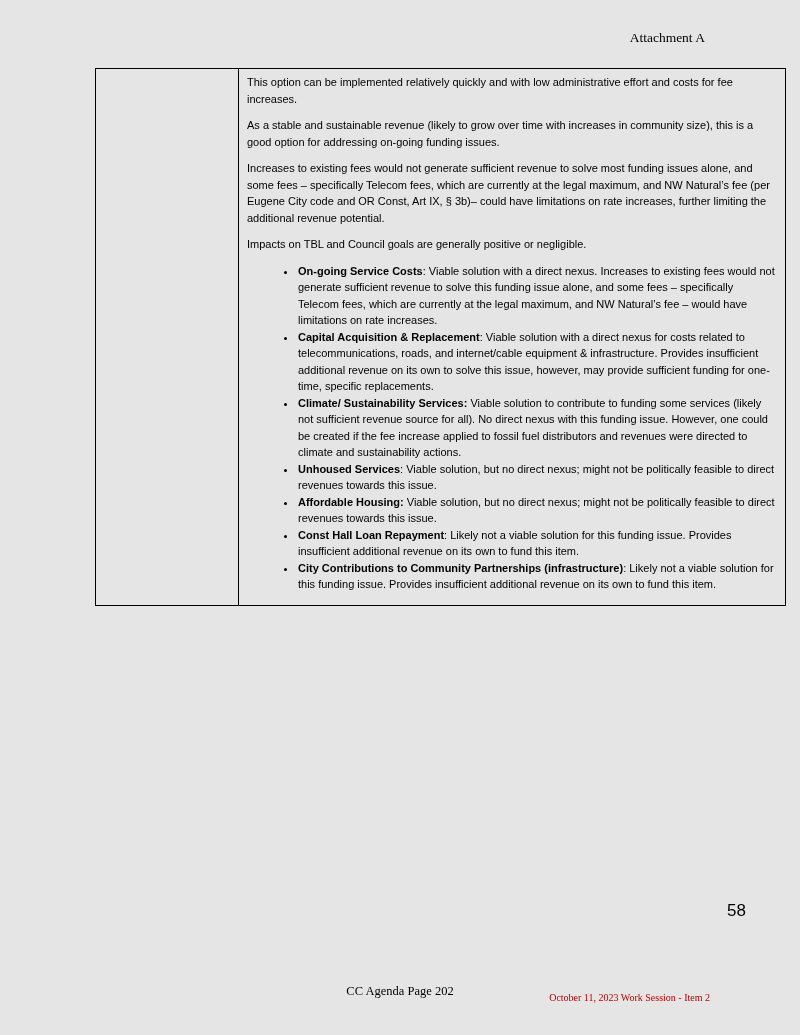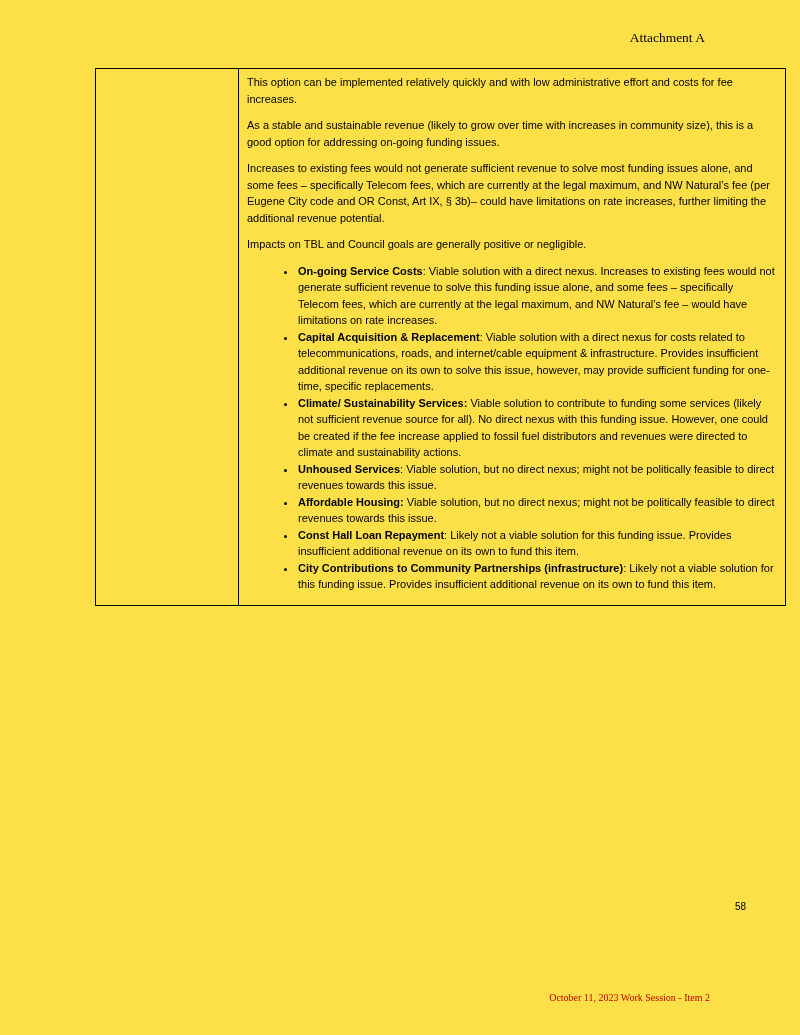--- a/index.html
+++ b/index.html
@@ -1,20 +1,20 @@
 <!DOCTYPE html>
 <html><head>
 <meta charset="utf-8">
 <style>
   html, body { margin: 0; padding: 0; background: #ffffff; }
   .page {
     position: relative;
     width: 800px;
     height: 1035px;
-    background: #fde047;
+    background: #e5e5e5;
     color: #000000;
     font-family: "Liberation Sans", sans-serif;
     overflow: hidden;
   }
   .attachment-label {
     position: absolute;
     top: 30px;
     right: 95px;
     font-size: 13.5px;
     font-family: "Liberation Serif", serif;
@@ -42,21 +42,21 @@
   td.cell-right ul {
     margin: 10px 0 0 0;
     padding-left: 50px;
     list-style: disc outside;
   }
   td.cell-right li { padding-left: 1px; }
   .page-number {
     position: absolute;
     top: 901px;
     right: 54px;
-    font-size: 10px;
+    font-size: 17px;
     text-align: center;
   }
   .footer-center {
     position: absolute;
     top: 984px;
     left: 0;
     width: 100%;
     text-align: center;
     font-family: "Liberation Serif", serif;
     font-size: 12.5px;
@@ -95,16 +95,17 @@
           <li><strong>Const Hall Loan Repayment</strong><span>: Likely not a viable solution for this funding issue.  Provides insufficient additional revenue on its own to fund this item.</span></li>
           <li><strong>City Contributions to Community Partnerships (infrastructure)</strong><span>: Likely not a viable solution for this funding issue.  Provides insufficient additional revenue on its own to fund this item.</span></li>
         </ul>
       </td>
     </tr>
   </tbody>
     </table>
 
   <div class="page-number">58</div>
 
+  <div class="footer-center">CC Agenda Page 202</div>
 
   <div class="footer-right">October 11, 2023 Work Session - Item 2</div>
 
 </div>
 
 </body></html>

